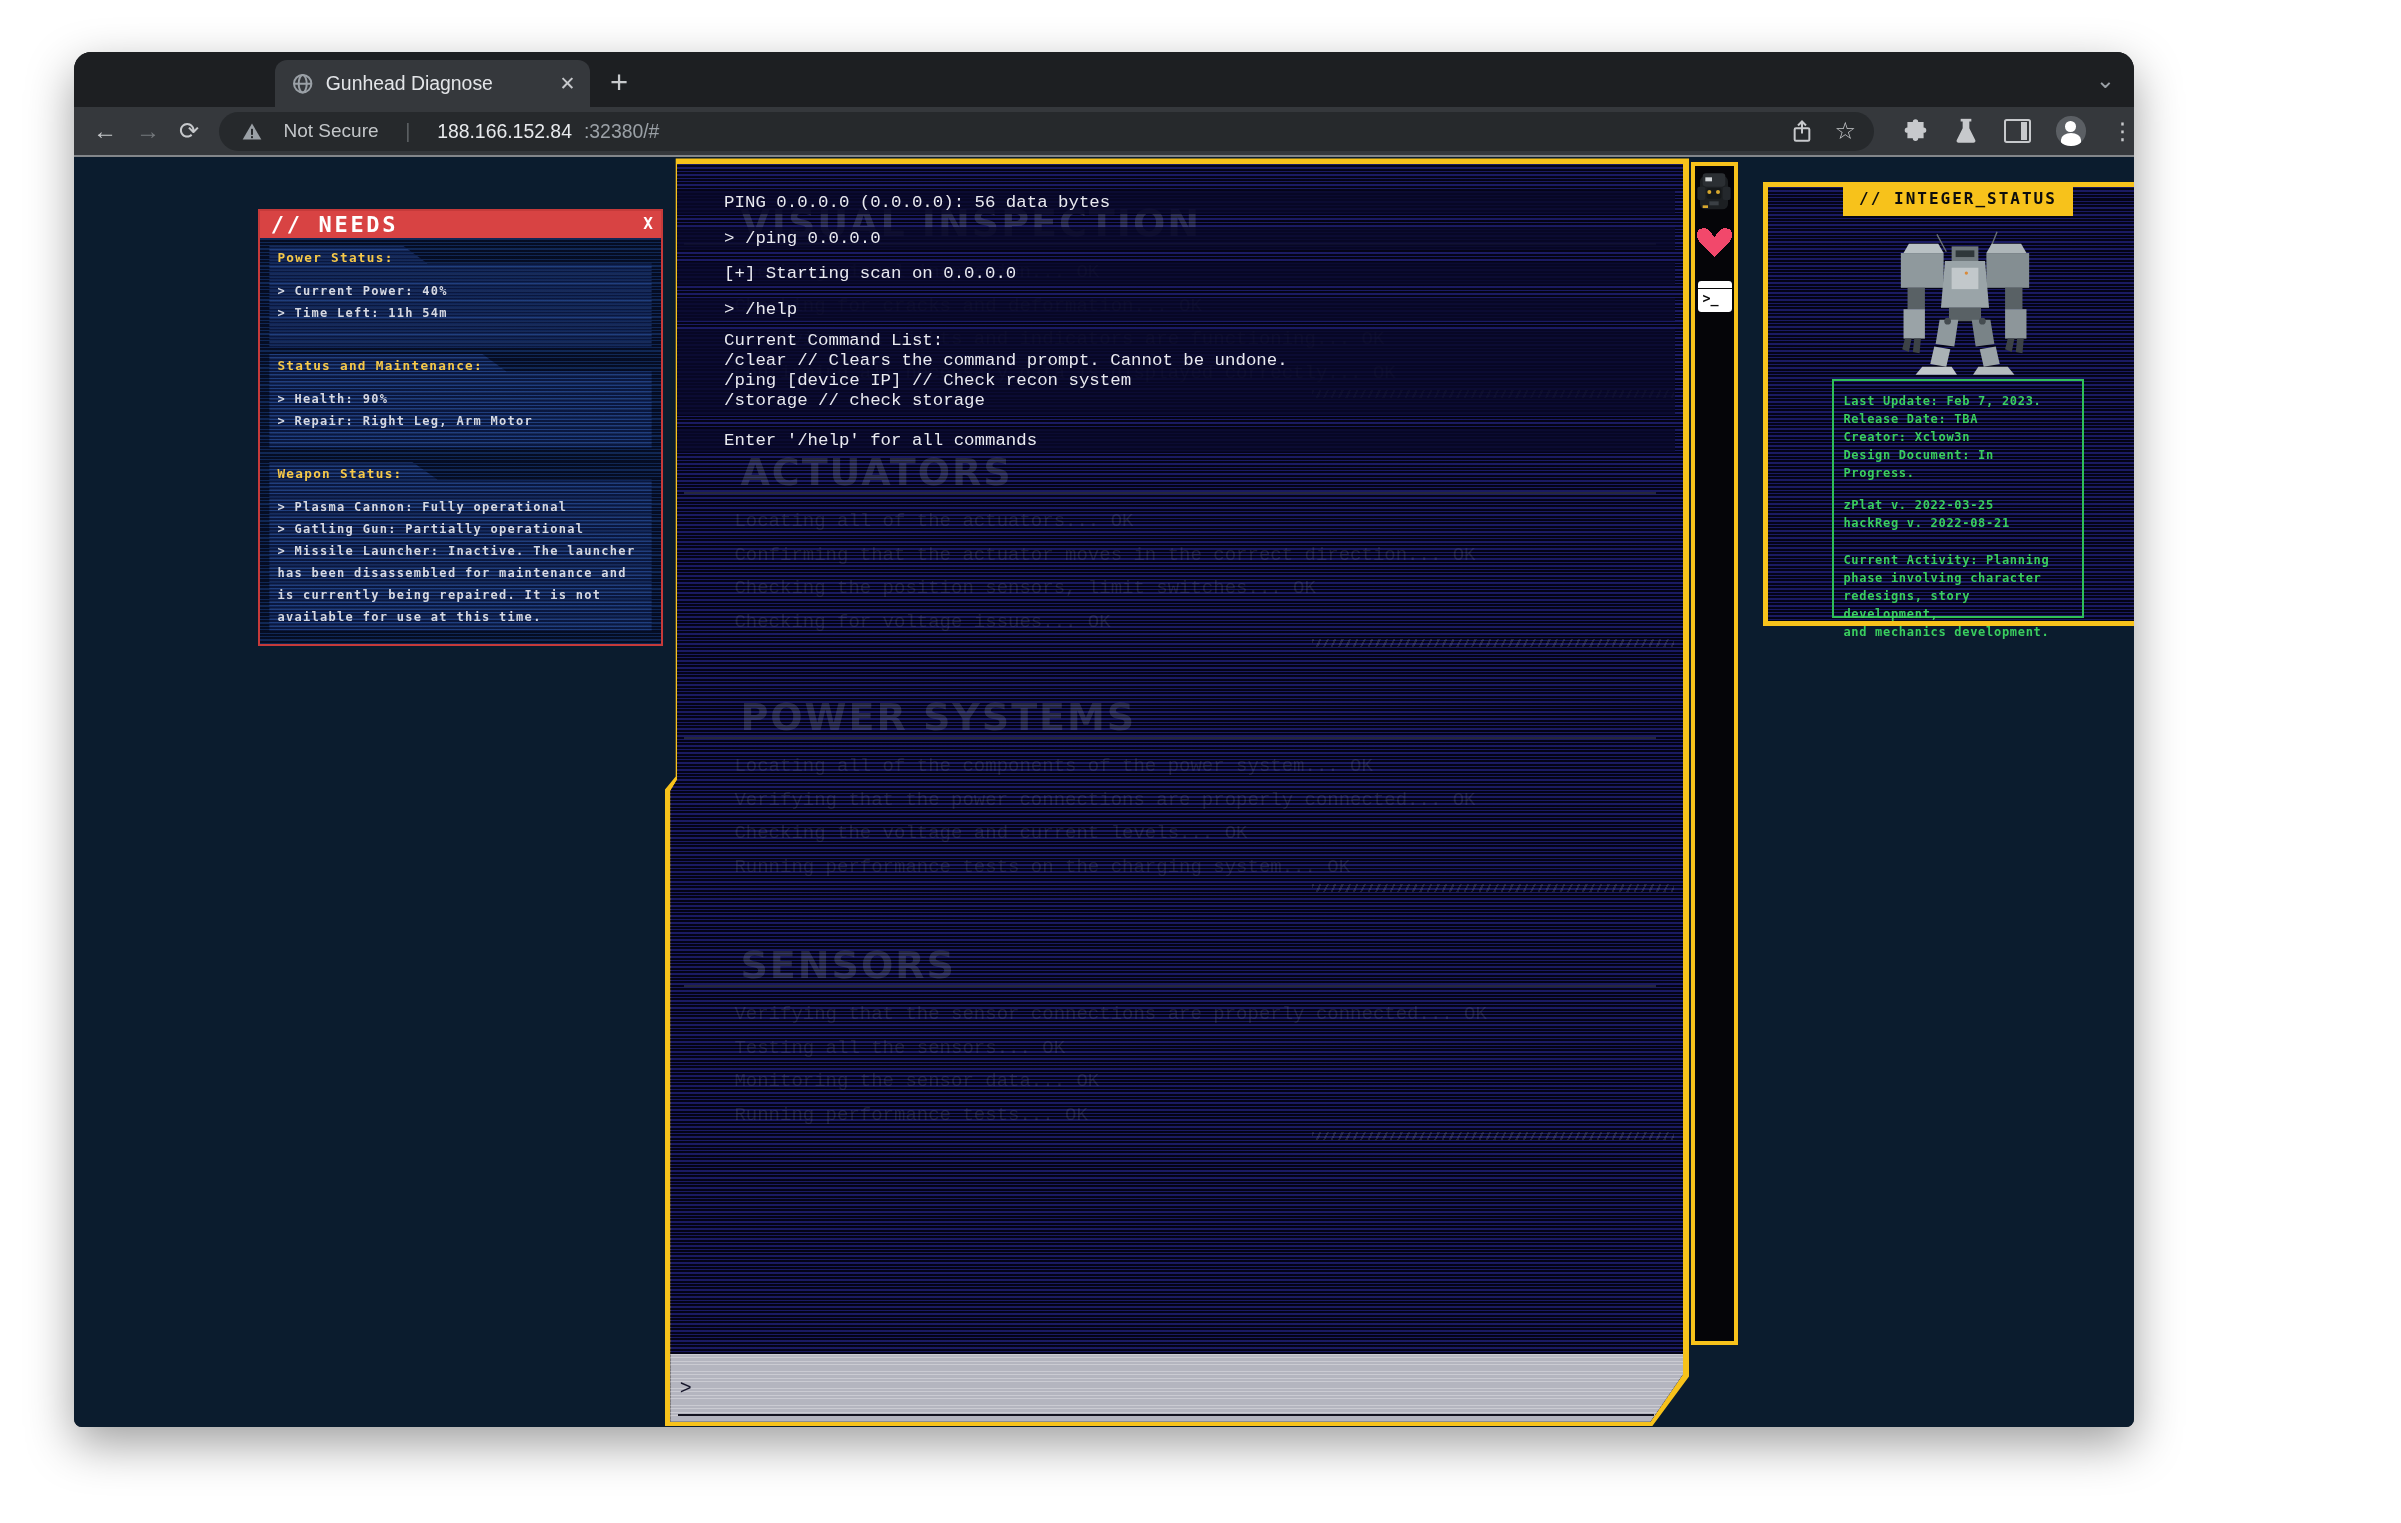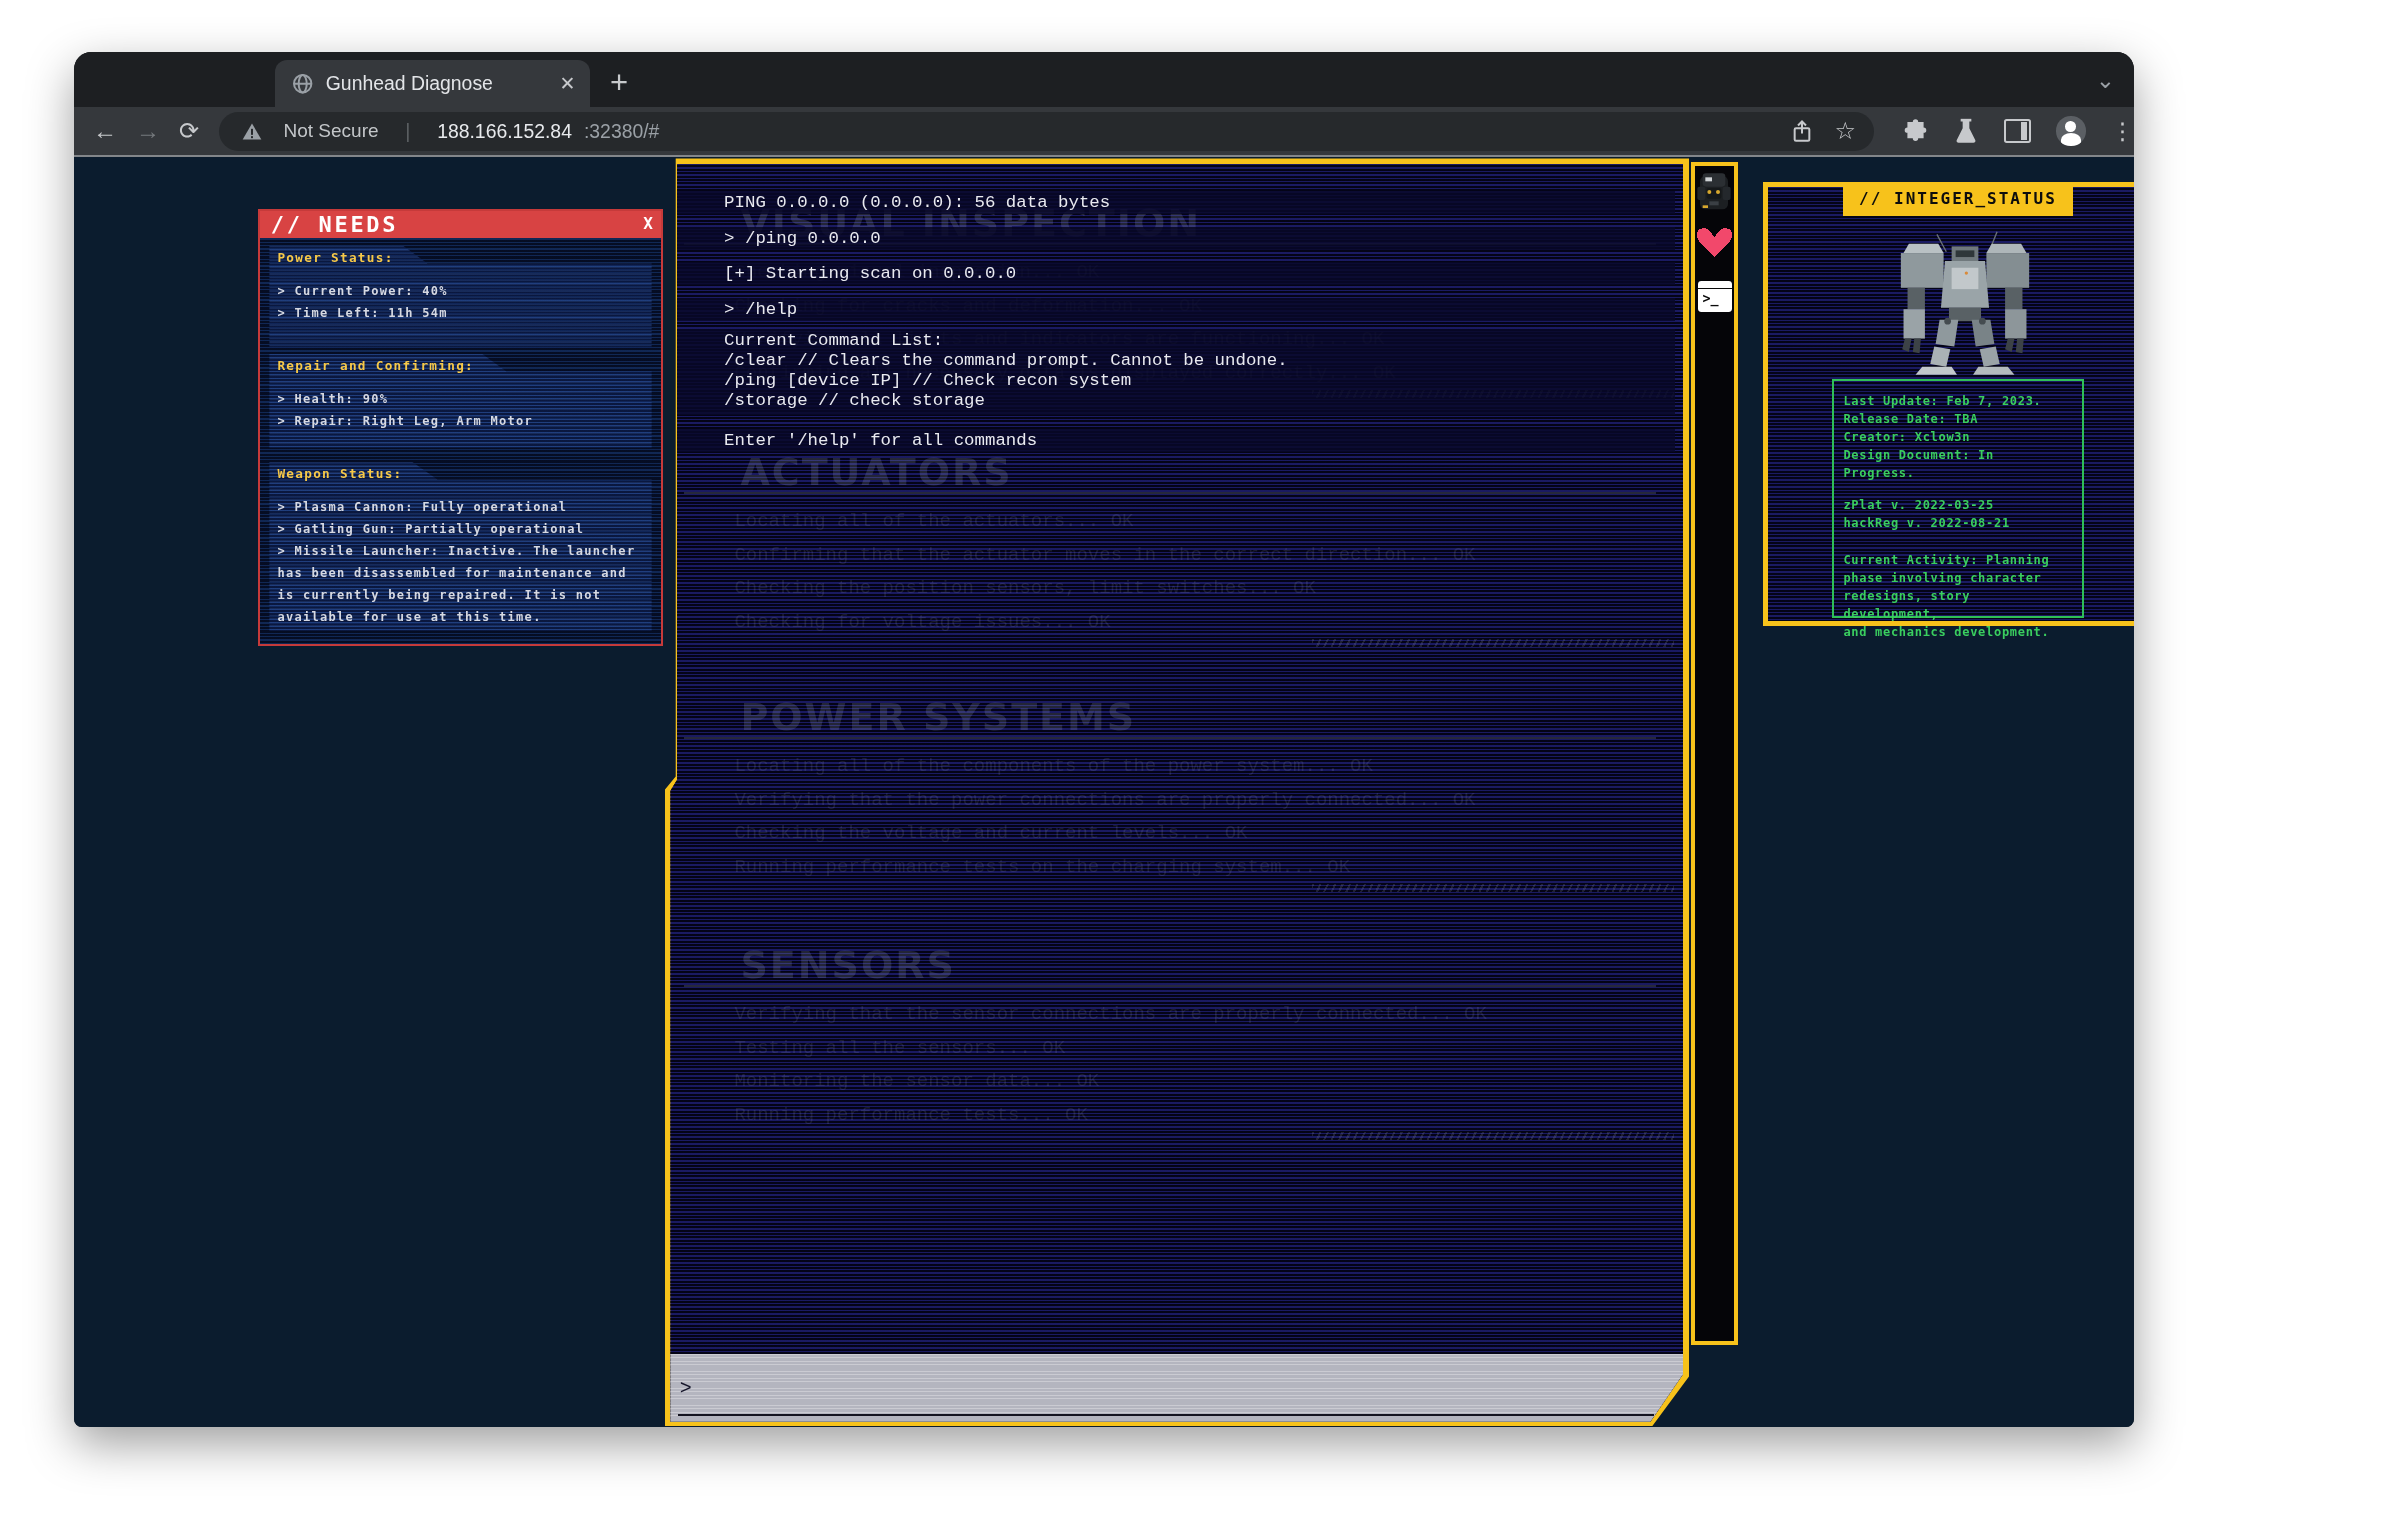--- a/index.html
+++ b/index.html
@@ -195,21 +195,21 @@
           <span class="needs-close px">X</span>
         </div>
         <div class="needs-block nb1">
           <div class="needs-heading px">Power Status:</div>
           <div class="needs-lines px">
             <div>&gt; Current Power: 40%</div>
             <div>&gt; Time Left: 11h 54m</div>
           </div>
         </div>
         <div class="needs-block nb2">
-          <div class="needs-heading px">Repair and Confirming:</div>
+          <div class="needs-heading px">Status and Maintenance:</div>
           <div class="needs-lines px">
             <div>&gt; Health: 90%</div>
             <div>&gt; Repair: Right Leg, Arm Motor</div>
           </div>
         </div>
         <div class="needs-block nb3">
           <div class="needs-heading px">Weapon Status:</div>
           <div class="needs-lines px">
             <div>&gt; Plasma Cannon: Fully operational</div>
             <div>&gt; Gatling Gun: Partially operational</div>

